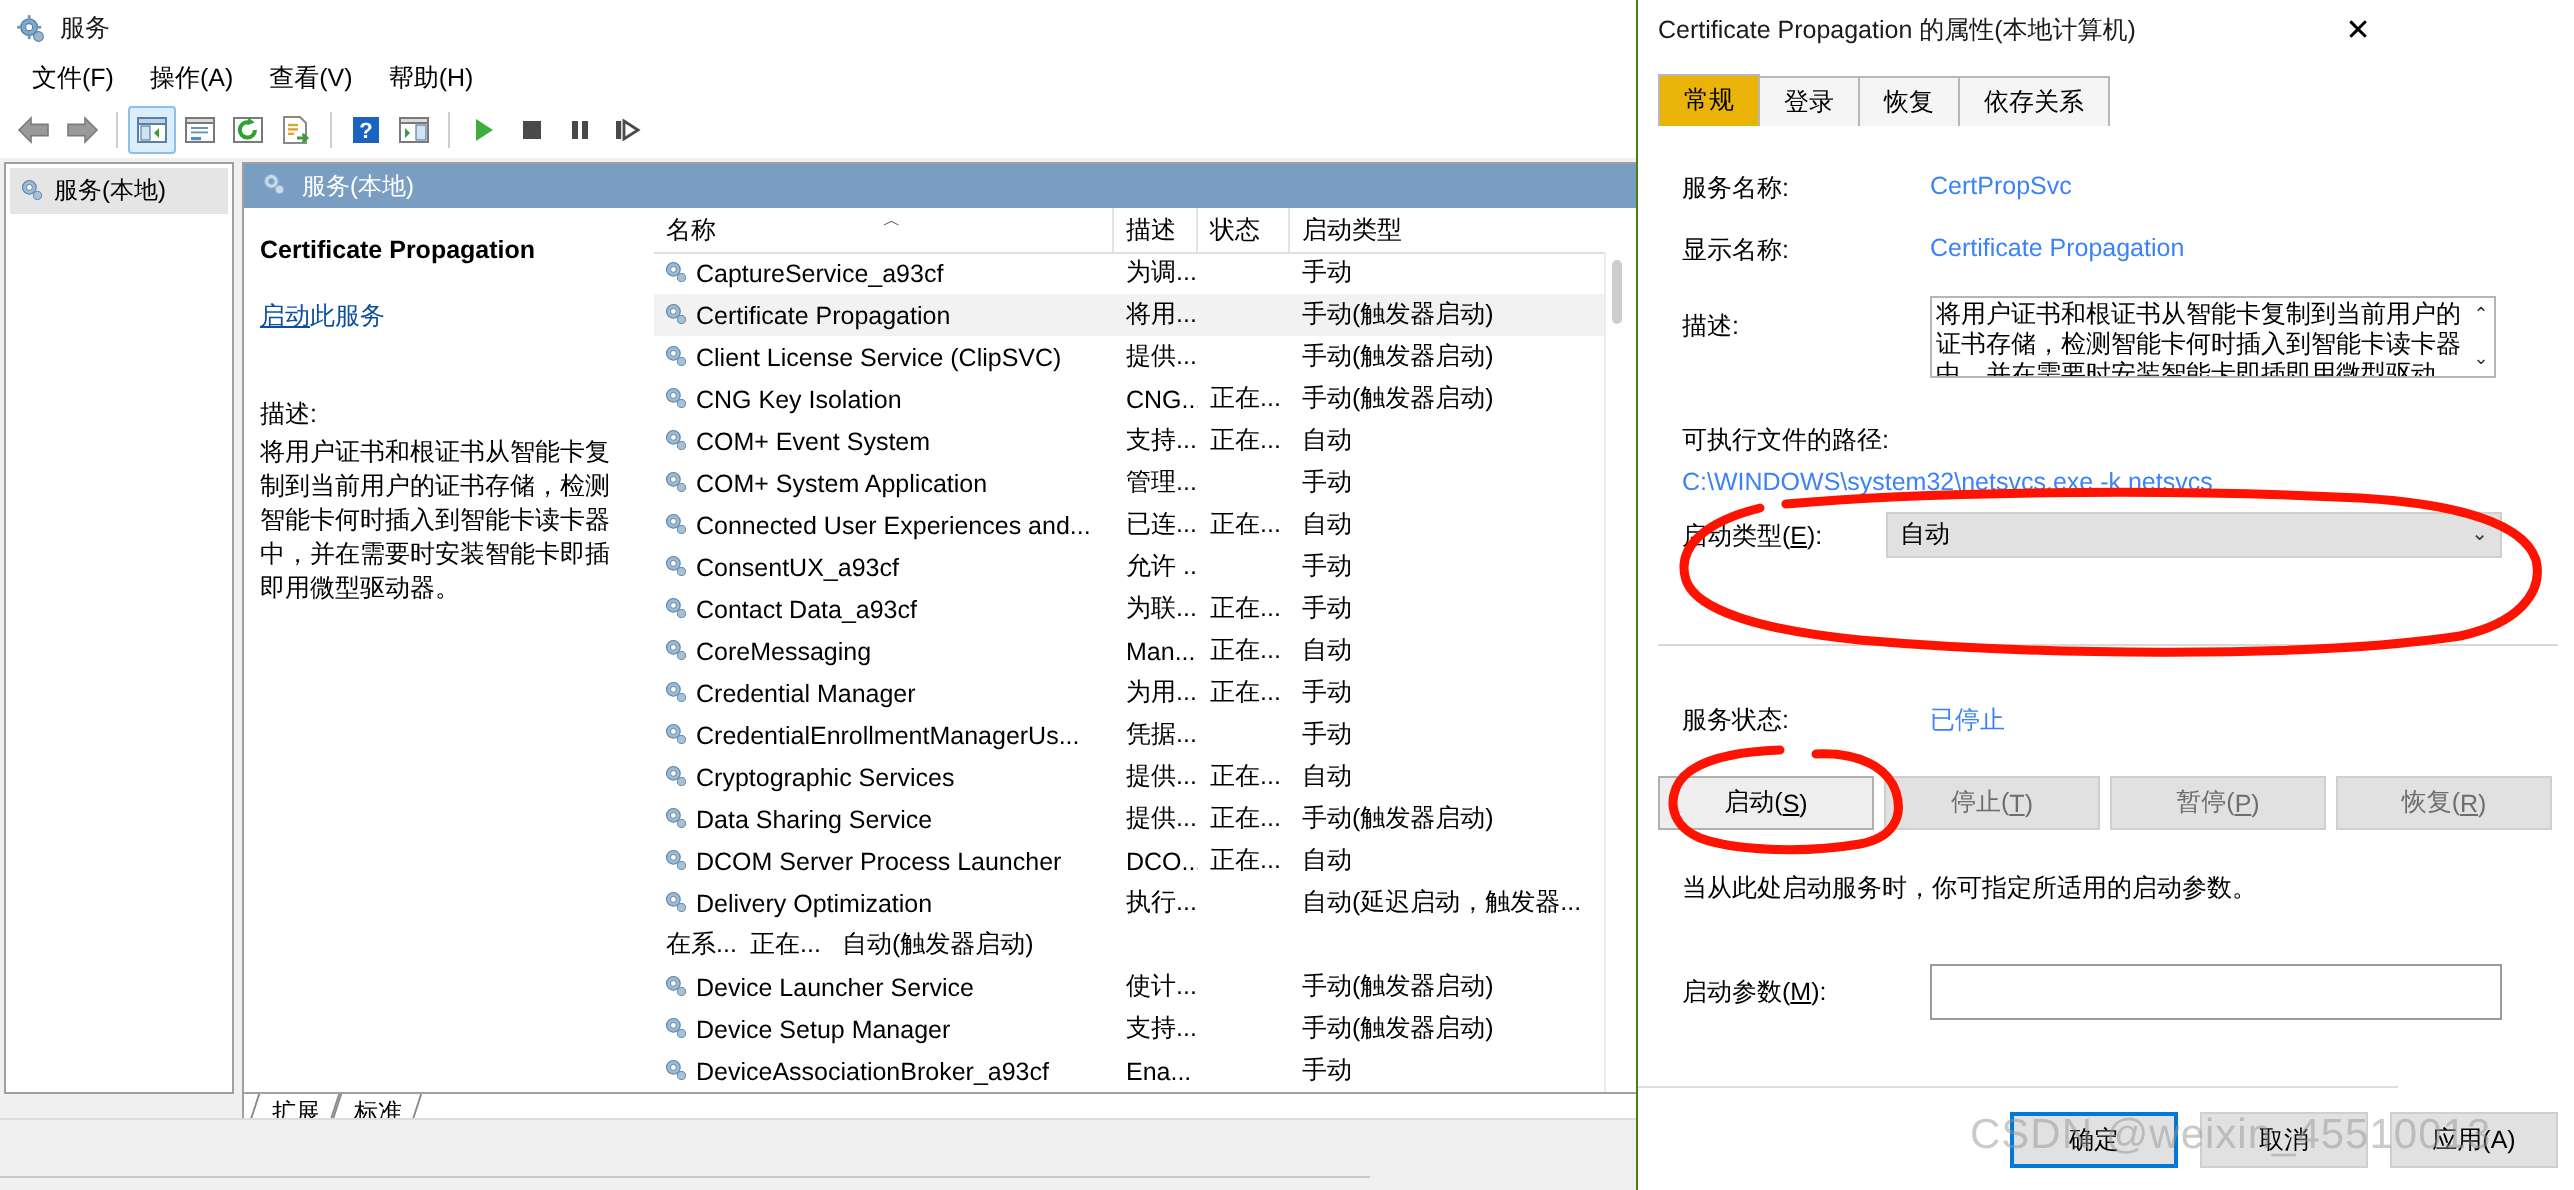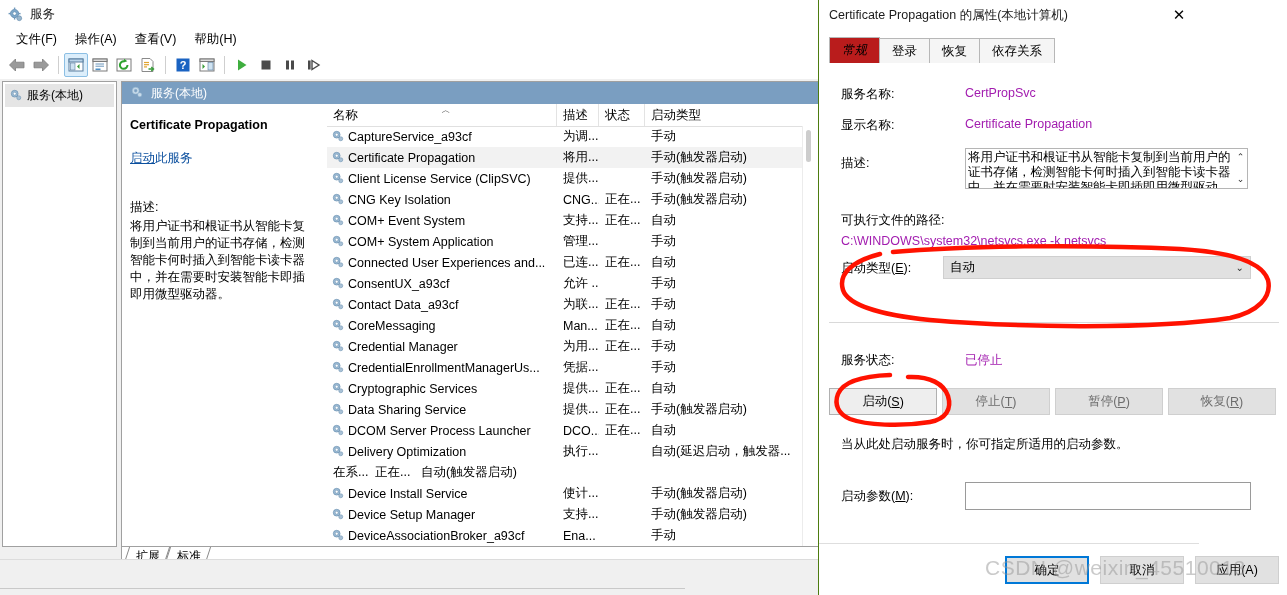--- a/index.html
+++ b/index.html
@@ -159,27 +159,27 @@
 
   .tabs {
     position: absolute; left: 10px; top: 38px; width: 450px; height: 25px;
     display: flex; align-items: flex-end;
   }
   .tab {
     font-size: 12.5px; padding: 4px 12px 4px 12px; border: 1px solid #b7b7b7;
     border-bottom: none; background: #f5f5f5; margin-right: -1px; position: relative;
     box-sizing: border-box; height: 25px; color: #000;
   }
-  .tab.active { background: #b91c1c; height: 26px; z-index: 2; font-style: italic; }
+  .tab.active { background: #eab308; height: 26px; z-index: 2; }
 
   .dlg-body { position: absolute; left: 0; top: 64px; width: 100%; bottom: 52px; background: #ffffff; }
 
   .field-row { position: absolute; display: flex; }
   .f-label { font-size: 12.5px; color: #000; }
-  .f-value { font-size: 12.5px; color: #a21caf; }
+  .f-value { font-size: 12.5px; color: #3b82f6; }
 
   .desc-box {
     position: absolute; left: 146px; top: 84px; width: 283px; height: 41px;
     border: 1px solid #b5b5b5; background: #ffffff; box-sizing: border-box;
     font-size: 12.5px; line-height: 15px; padding: 1px 14px 0 2px; overflow: hidden;
     color: #000;
   }
   .desc-scroll {
     position: absolute; right: 0; top: 0; width: 13px; height: 100%;
     display: flex; flex-direction: column; justify-content: space-between;
@@ -611,21 +611,21 @@
                 <div class="cell state">正在...</div>
                 <div class="cell start">自动(触发器启动)</div>
               </div>
               <div class="row">
                 <div class="cell name">
                   <span><svg width="13" height="13" viewBox="0 0 16 16">
                       <circle cx="7" cy="7" r="4.2" fill="#9dbbd4" stroke="#5b84a8" stroke-width="0.7"></circle>
                       <circle cx="7" cy="7" r="1.8" fill="#ffffff" stroke="#5b84a8" stroke-width="0.6"></circle>
                       <circle cx="12" cy="12" r="2.5" fill="#a8c1d6" stroke="#5b84a8" stroke-width="0.6"></circle>
                     </svg></span>
-                  <span>Device Install Service</span>
+                  <span>Device Launcher Service</span>
                 </div>
                 <div class="cell desc">使计...</div>
                 <div class="cell state"></div>
                 <div class="cell start">手动(触发器启动)</div>
               </div>
               <div class="row">
                 <div class="cell name">
                   <span><svg width="13" height="13" viewBox="0 0 16 16">
                       <circle cx="7" cy="7" r="4.2" fill="#9dbbd4" stroke="#5b84a8" stroke-width="0.7"></circle>
                       <circle cx="7" cy="7" r="1.8" fill="#ffffff" stroke="#5b84a8" stroke-width="0.6"></circle>

